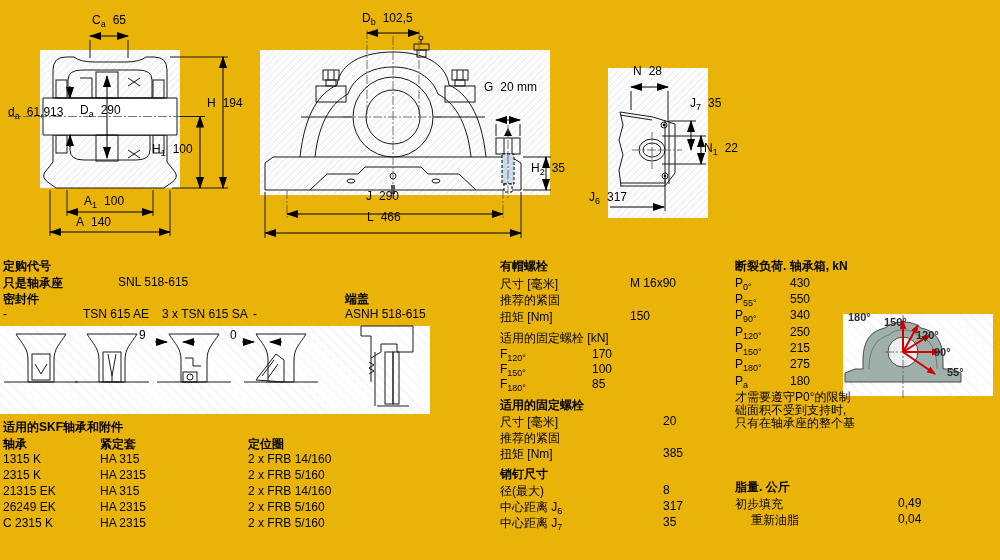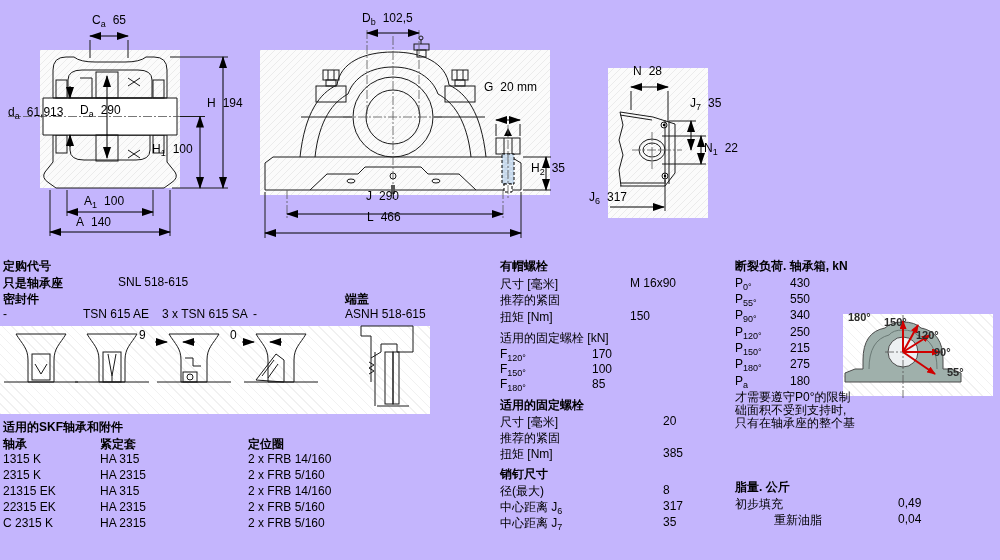--- a/index.html
+++ b/index.html
@@ -1,16 +1,16 @@
 <!DOCTYPE html>
 <html><head>
 <meta charset="utf-8">
 <style>
   html,body{margin:0;padding:0;background:#fff;}
-  #screen{position:relative;width:1000px;height:560px;background:#c4b5fd;overflow:hidden;
+  #screen{position:relative;width:1000px;height:560px;background:#eab308;overflow:hidden;
           font-family:"Liberation Sans","DejaVu Sans",sans-serif;color:#000;}
   svg{position:absolute;overflow:visible;}
   svg .ln{stroke:#1a1a1a;stroke-width:1;fill:none;}
   svg .dl{stroke:#000;stroke-width:1;fill:none;}
   svg .cl{stroke:#555;stroke-width:0.8;stroke-dasharray:9 2 2 2;fill:none;}
   .hband{position:absolute;background:repeating-linear-gradient(45deg,#f1f1f1 0 1px,#ffffff 1px 7px);}
   .dim{position:absolute;font-size:12px;white-space:nowrap;}
   .dim sub,.txt sub{font-size:9px;line-height:0;}
   .dv{margin-left:7px;}
   .txt{position:absolute;font-size:12px;white-space:nowrap;}
@@ -353,29 +353,29 @@
     <div class="txt" style="left:3px;top:468px">2315 K</div>
     <div class="txt" style="left:100px;top:468px">HA 2315</div>
     <div class="txt" style="left:248px;top:468px">2 x FRB 5/160</div>
   </div>
   <div>
     <div class="txt" style="left:3px;top:484px">21315 EK</div>
     <div class="txt" style="left:100px;top:484px">HA 315</div>
     <div class="txt" style="left:248px;top:484px">2 x FRB 14/160</div>
   </div>
   <div>
-    <div class="txt" style="left:3px;top:500px">22315 EK</div>
+    <div class="txt" style="left:3px;top:500px">26249 EK</div>
     <div class="txt" style="left:100px;top:500px">HA 2315</div>
     <div class="txt" style="left:248px;top:500px">2 x FRB 5/160</div>
   </div>
   <div>
     <div class="txt" style="left:3px;top:516px">C 2315 K</div>
     <div class="txt" style="left:100px;top:516px">HA 2315</div>
     <div class="txt" style="left:248px;top:516px">2 x FRB 5/160</div>
   </div>
 
   <div class="txt b" style="left:735px;top:479px">脂量. 公斤</div>
   <div class="txt" style="left:735px;top:496px">初步填充</div>
   <div class="txt" style="left:898px;top:496px">0,49</div>
-  <div class="txt" style="left:774px;top:512px">重新油脂</div>
+  <div class="txt" style="left:751px;top:512px">重新油脂</div>
   <div class="txt" style="left:898px;top:512px">0,04</div>
 
 </div>
 
 </body></html>

